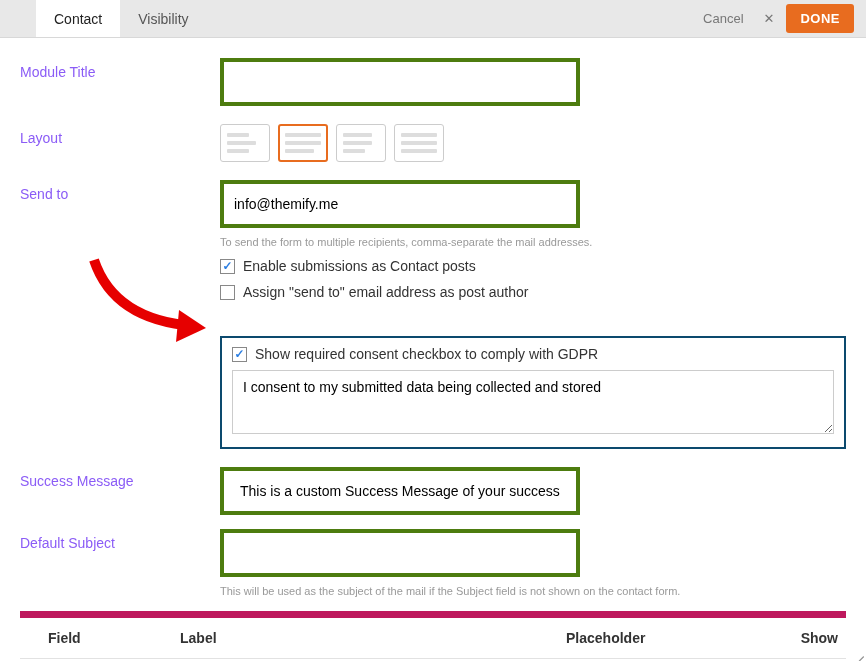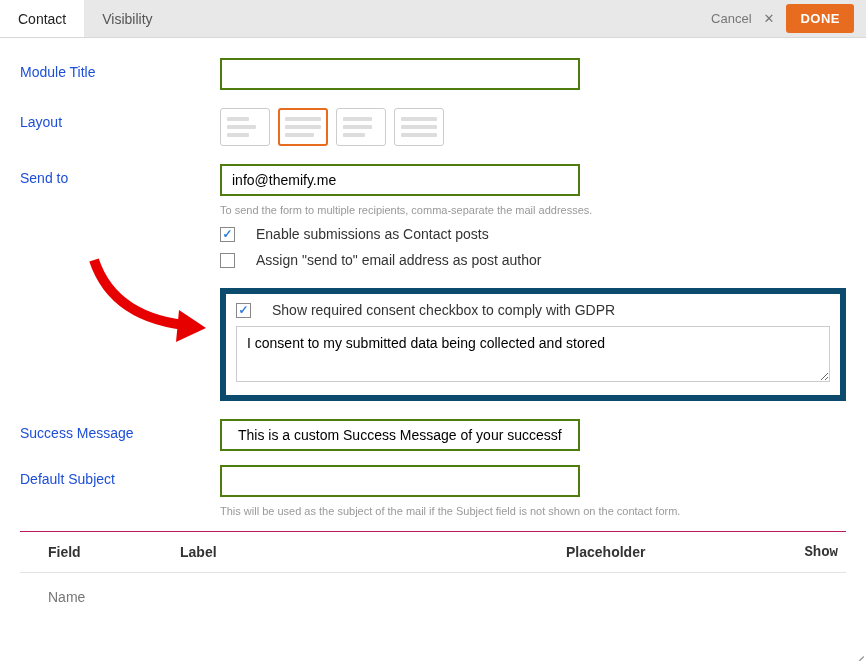--- a/index.html
+++ b/index.html
@@ -1,48 +1,48 @@
 <!DOCTYPE html>
 <html><head>
 <meta charset="utf-8">
 <style>
 * { box-sizing: border-box; margin: 0; padding: 0; }
 body { font-family: -apple-system, "Helvetica Neue", Arial, sans-serif; font-size: 14px; color: #333; background: #fff; width: 866px; height: 661px; overflow: hidden; position: relative; }
 .topbar { display: flex; align-items: center; background: #e8e8e8; border-bottom: 1px solid #d8d8d8; height: 38px; padding: 0 12px 0 0; }
-.tabs { display: flex; height: 100%; }
+.tabs { display: flex; height: 100%; padding-left: 36px; }
 .tab { padding: 0 18px; display: flex; align-items: center; color: #555; cursor: pointer; font-size: 14px; }
 .tab.active { background: #fff; color: #222; }
 .spacer { flex: 1; }
-.cancel { color: #777; font-size: 13px; cursor: pointer; display: flex; align-items: center; gap: 12px; margin-right: 12px; }
+.cancel { color: #777; font-size: 13px; cursor: pointer; display: flex; align-items: center; gap: 20px; margin-right: 12px; }
 .done { background: #e86c1f; color: #fff; padding: 7px 14px; border-radius: 3px; font-weight: 600; font-size: 13px; cursor: pointer; letter-spacing: 0.5px; }
 .content { padding: 20px 20px 0 20px; }
 .row { display: flex; align-items: flex-start; margin-bottom: 18px; }
-.label-col { width: 200px; color: #1d4ed8; padding-top: 6px; font-size: 14px; }
+.label-col { width: 200px; color: #8b5cf6; padding-top: 6px; font-size: 14px; }
 .field-col { flex: 1; }
-.text-input { width: 360px; height: 32px; border: 2px solid #4d7c0f; padding: 0 10px; font-size: 14px; font-family: inherit; }
+.text-input { width: 360px; height: 48px; border: 4px solid #4d7c0f; padding: 0 10px; font-size: 14px; font-family: inherit; }
 .hint { color: #999; font-size: 11px; margin-top: 8px; }
 .layout-opts { display: flex; gap: 8px; }
 .layout-opt { width: 50px; height: 38px; border: 1px solid #ccc; border-radius: 3px; background: #fff; cursor: pointer; padding: 6px; display: flex; flex-direction: column; gap: 4px; justify-content: center; }
 .layout-opt.selected { border: 2px solid #e86c1f; padding: 5px; }
 .layout-opt .line { height: 4px; background: #ddd; border-radius: 1px; }
 .layout-opt .line.short { width: 60%; }
 .layout-opt .line.med { width: 80%; }
 .layout-opt .line.full { width: 100%; }
-.check-row { display: flex; align-items: center; gap: 21px; margin-bottom: 10px; }
+.check-row { display: flex; align-items: center; gap: 8px; margin-bottom: 10px; }
 .chk { width: 15px; height: 15px; border: 1px solid #888; background: #fff; display: flex; align-items: center; justify-content: center; cursor: pointer; flex-shrink: 0; }
 .chk.checked::after { content: "✓"; color: #2a7de1; font-size: 12px; font-weight: bold; line-height: 1; }
 .chk-label { font-size: 14px; color: #333; }
-.highlight-box { border: 6px solid #0c4a6e; padding: 8px 10px 10px 10px; margin-top: 4px; position: relative; }
-.consent-textarea { width: 100%; height: 56px; border: 1px solid #ccc; padding: 8px 10px; font-size: 14px; font-family: inherit; resize: both; margin-top: 8px; }
+.highlight-box { border: 2px solid #0c4a6e; padding: 8px 10px 10px 10px; margin-top: 20px; position: relative; }
+.consent-textarea { width: 100%; height: 64px; border: 1px solid #ccc; padding: 8px 10px; font-size: 14px; font-family: inherit; resize: both; margin-top: 8px; }
 .row.tight { margin-bottom: 14px; }
-.table-header { display: flex; border-top: 1px solid #be185d; border-bottom: 1px solid #e2e2e2; padding: 12px 0; margin-top: 8px; font-weight: 600; color: #333; }
+.table-header { display: flex; border-top: 7px solid #be185d; border-bottom: 1px solid #e2e2e2; padding: 12px 0; margin-top: 8px; font-weight: 600; color: #333; }
 .th-field { width: 160px; padding-left: 28px; }
 .th-label { flex: 1; }
 .th-placeholder { width: 220px; margin-left: 20px; }
-.th-show { width: 60px; text-align: right; padding-right: 8px; font-family: Liberation Mono, monospace; }
+.th-show { width: 60px; text-align: right; padding-right: 8px; }
 .table-row { display: flex; padding: 10px 0; color: #777; }
 .td-field { width: 160px; padding-left: 28px; padding-top: 6px; }
 .td-label { flex: 1; }
 .td-placeholder { width: 220px; }
 .td-show { width: 60px; }
 .arrow { position: absolute; left: 84px; top: 250px; pointer-events: none; }
 .corner-resize { position: absolute; right: 2px; bottom: 2px; width: 12px; height: 12px; }
 .corner-resize::before, .corner-resize::after { content: ""; position: absolute; background: #999; }
 .corner-resize::before { width: 10px; height: 1px; bottom: 2px; right: 0; transform: rotate(-45deg); transform-origin: right bottom; }
 .corner-resize::after { width: 6px; height: 1px; bottom: 2px; right: 0; transform: rotate(-45deg); transform-origin: right bottom; }

